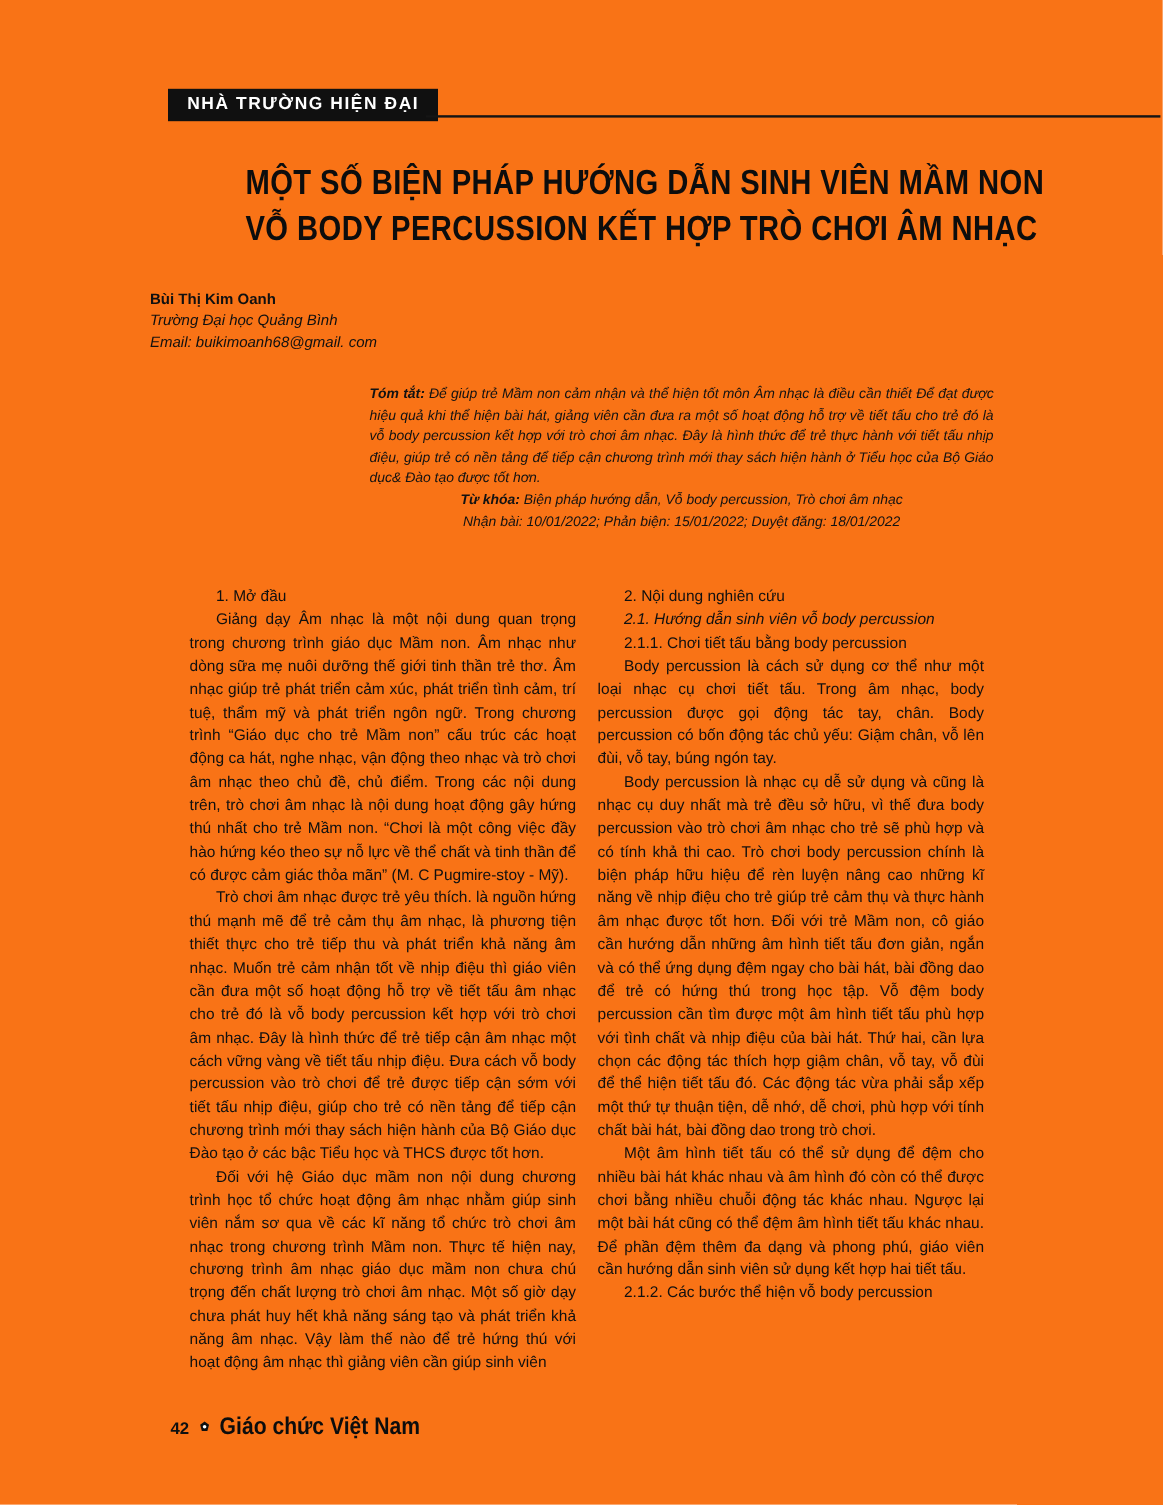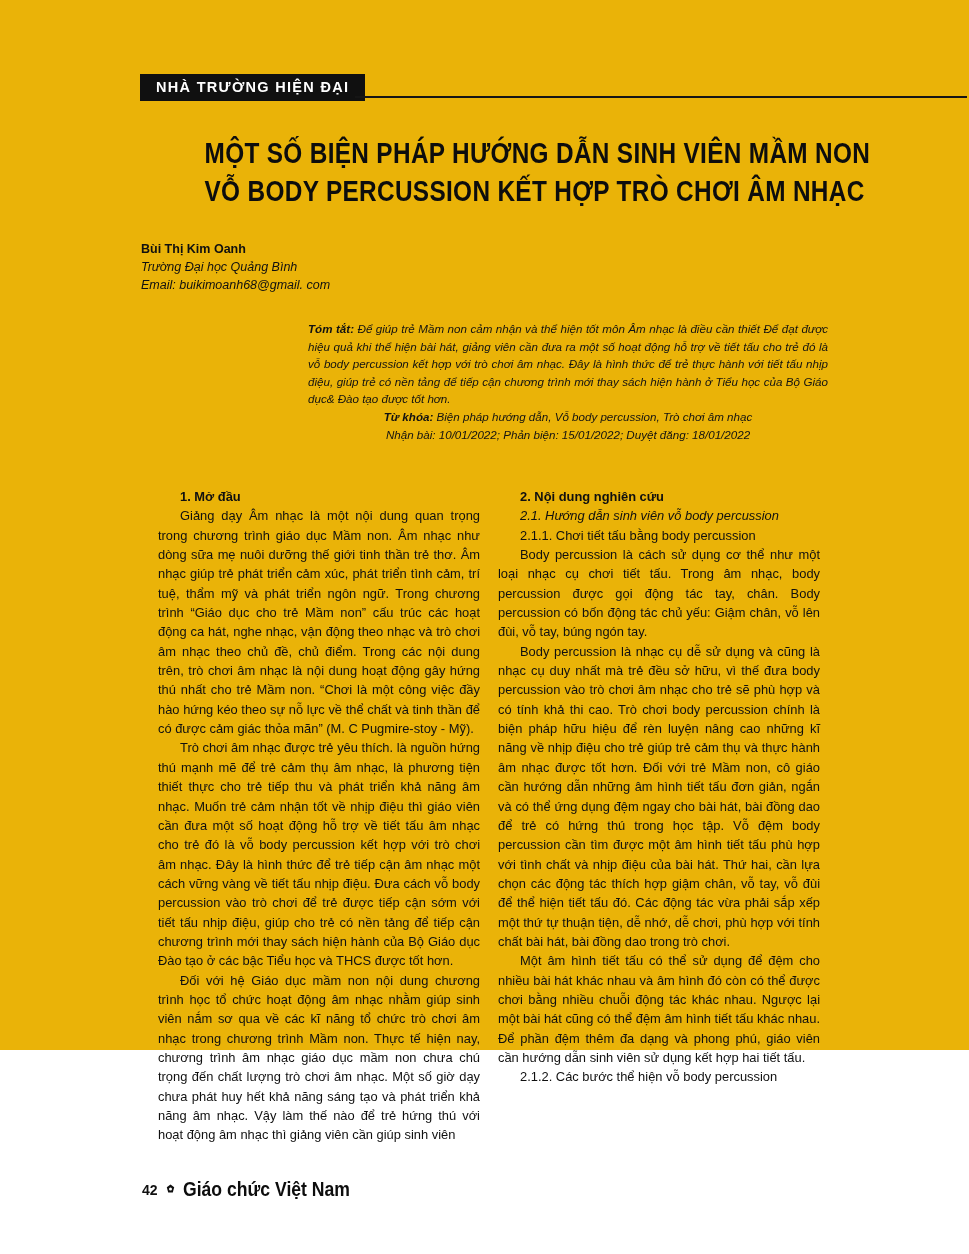--- a/index.html
+++ b/index.html
@@ -12,22 +12,22 @@
     height: 1254px;
     font-family: "Liberation Sans", sans-serif;
     color: #111111;
     position: relative;
     overflow: hidden;
   }
   .page {
     position: absolute;
     left: 0; top: 0;
     width: 969px;
-    height: 1050px;
-    background: #eab308;
+    height: 1254px;
+    background: #f97316;
   }
   
   .runhead-wrap {
     position: absolute;
     left: 140px;
     top: 74px;
     width: 690px;
     height: 28px;
   }
   .runhead-box {
@@ -65,21 +65,21 @@
     line-height: 38px;
     letter-spacing: 0.4px;
     color: #0d0d0d;
     transform: scaleX(0.84);
     transform-origin: center center;
     white-space: nowrap;
   }
   
   .author-block {
     position: absolute;
-    left: 141px;
+    left: 125px;
     top: 240px;
     width: 420px;
   }
   .author-name {
     font-size: 12.5px;
     font-weight: 700;
     line-height: 18px;
     color: #101010;
   }
   .author-affil, .author-email {
@@ -118,21 +118,21 @@
   .col-left  { left: 158px; }
   .col-right { left: 498px; }
   .col p {
     margin: 0;
     text-indent: 22px;
   }
   .col p.noind { text-indent: 0; }
   .h-sec {
     margin: 0;
     text-indent: 18px;
-    font-weight: 700;
+    font-weight: 400;
   }
   .h-sub {
     margin: 0;
     text-indent: 22px;
     font-style: italic;
   }
   .h-subsub {
     margin: 0;
     text-indent: 22px;
   }

